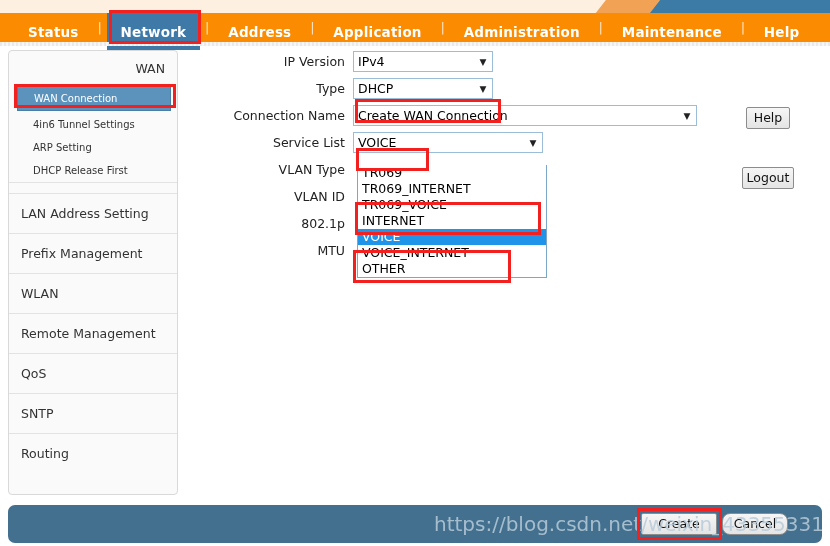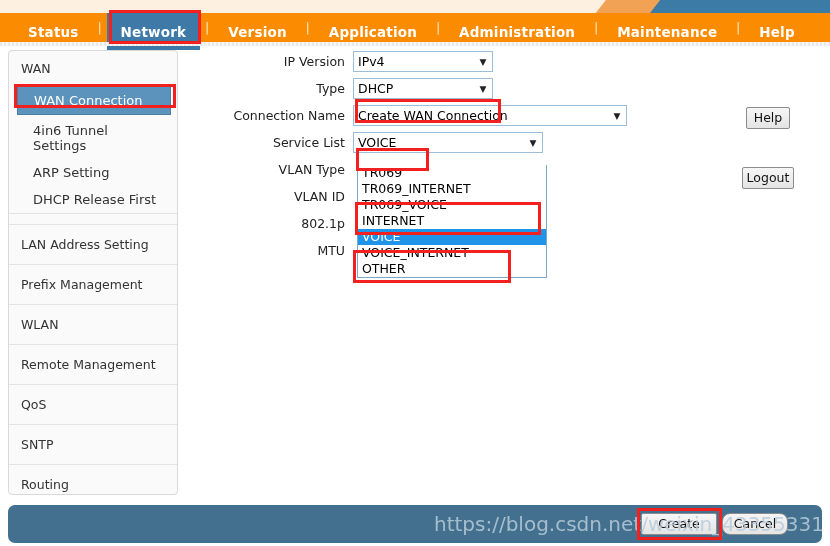--- a/index.html
+++ b/index.html
@@ -67,25 +67,25 @@
   
   #sidebar{
     position:absolute;left:8px;top:50px;width:170px;height:445px;
     background:#fafafa;
     border:1px solid #d9d9d9;
     border-radius:4px;
     box-sizing:border-box;
   }
   .side-group-title{
     padding:10px 12px 8px 12px;
-    font-size:12.5px;color:#333;
+    font-size:12.5px;color:#333;text-align:right;
   }
   .side-sub{
     padding:6px 12px 6px 24px;
-    font-size:13px;color:#333;
+    font-size:10px;color:#333;
     cursor:pointer;
   }
   .side-sub.selected{
     background:#5b93bd;color:#ffffff;
     margin:2px 6px 2px 8px;
     padding:6px 12px 6px 16px;
     border:1px solid #4a7ea6;
   }
   .side-item{
     padding:12px 12px;
@@ -124,21 +124,21 @@
     padding:0 2px 0 4px;
     cursor:pointer;
     position:relative;
   }
   .sel .val{flex:1;line-height:19px;white-space:nowrap;overflow:hidden;}
   .sel .arrow{
     width:14px;text-align:center;font-size:9px;color:#222;
   }
   .sel.w140{width:140px;align-items:center;}
   .sel.w190{width:190px;}
-  .sel.w310{width:274px;}
+  .sel.w310{width:344px;}
 
   
   #ddlist{
     position:absolute;
     left:357px;top:165px;width:190px;
     background:#ffffff;
     border:1px solid #7ca7c7;
     border-top:none;
     box-sizing:border-box;
     z-index:30;
@@ -201,21 +201,21 @@
   <div class="sh-or"></div>
   <div class="sh-bl"></div>
 </div>
 
 <div id="navbar">
   <div class="navlist" id="navlist">
       <div class="navitem">Status</div>
       <div class="navsep">|</div>
       <div class="navitem active">Network</div>
       <div class="navsep">|</div>
-      <div class="navitem">Version</div>
+      <div class="navitem">Address</div>
       <div class="navsep">|</div>
       <div class="navitem">Application</div>
       <div class="navsep">|</div>
       <div class="navitem">Administration</div>
       <div class="navsep">|</div>
       <div class="navitem">Maintenance</div>
       <div class="navsep">|</div>
       <div class="navitem">Help</div>
     </div>
 </div>

